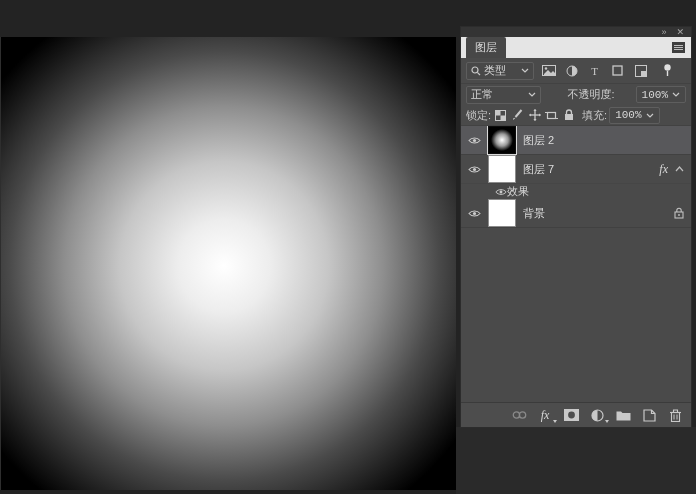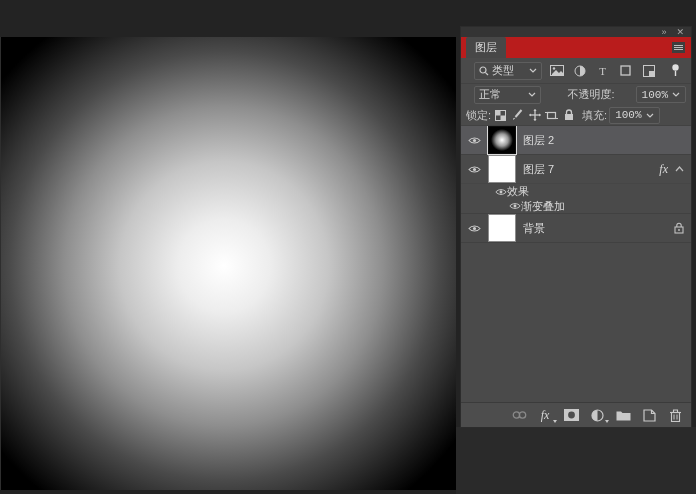--- a/index.html
+++ b/index.html
@@ -31,42 +31,42 @@
     box-shadow:0 0 0 1px #2c2c2c;
     font-size:11px;
   }
   .p-titlebar {
     height:10px; background:#343434;
     display:flex; align-items:center; justify-content:flex-end;
     gap:10px; padding:0 7px;
   }
   .wctl { font-size:9px; line-height:9px; color:#a8a8a8; cursor:default; }
   .p-tabbar {
-    height:21px; background:#b91c1c;
+    height:21px; background:#e5e5e5;
     display:flex; align-items:stretch;
   }
   .tab {
     margin-left:5px; padding:0 9px;
     background:#474747; color:#dddddd;
     display:flex; align-items:center;
     border-radius:2px 2px 0 0;
   }
   .menu-btn { margin-left:auto; margin-right:6px; align-self:center; display:flex; }
   .rowbar {
     display:flex; align-items:center; gap:21px;
     padding:0 5px; border-bottom:1px solid #424242;
   }
   .filter-row { height:26px; gap:6px; }
   .blend-row  { height:21px; border-bottom:none; }
   .lock-row   { height:21px; gap:2px; }
   .dropdown {
     display:flex; align-items:center; gap:3px;
     height:18px; padding:0 4px;
     background:#484848; border:1px solid #5e5e5e; border-radius:2px;
-    color:#d8d8d8; white-space:nowrap;margin-left:8px;
+    color:#d8d8d8; white-space:nowrap;
   }
   .dd-type { width:68px; }
   .dd-blend { width:90px; justify-content:space-between; }
   .value-field {
     display:flex; align-items:center; gap:4px;
     height:17px; padding:0 5px;
     border:1px solid #5e5e5e; border-radius:2px;
     background:#484848; color:#d8d8d8;font-family:Liberation Mono, monospace;
   }
   .lbl { color:#cccccc; white-space:nowrap; }
@@ -291,29 +291,20 @@
     <div class="fx-row fx-row-1">
       <span>
         <svg width="12" height="8" viewBox="0 0 14 9">
             <path d="M1 4.5 C4 0.8 10 0.8 13 4.5 C10 8.2 4 8.2 1 4.5 Z" fill="none" stroke="#cccccc" stroke-width="1.1"></path>
             <circle cx="7" cy="4.5" r="1.7" fill="#cccccc"></circle>
           </svg>
       </span>
       <span>效果</span>
     </div>
 
-    <div class="fx-row fx-row-2">
-      <span>
-        <svg width="12" height="8" viewBox="0 0 14 9">
-            <path d="M1 4.5 C4 0.8 10 0.8 13 4.5 C10 8.2 4 8.2 1 4.5 Z" fill="none" stroke="#cccccc" stroke-width="1.1"></path>
-            <circle cx="7" cy="4.5" r="1.7" fill="#cccccc"></circle>
-          </svg>
-      </span>
-      <span>渐变叠加</span>
-    </div>
 
     <div class="layer-row">
       <span class="eye-col">
         <svg width="13" height="9" viewBox="0 0 14 9">
             <path d="M1 4.5 C4 0.8 10 0.8 13 4.5 C10 8.2 4 8.2 1 4.5 Z" fill="none" stroke="#cccccc" stroke-width="1.1"></path>
             <circle cx="7" cy="4.5" r="1.7" fill="#cccccc"></circle>
           </svg>
       </span>
       <span class="thumb"></span>
       <span>背景</span>

